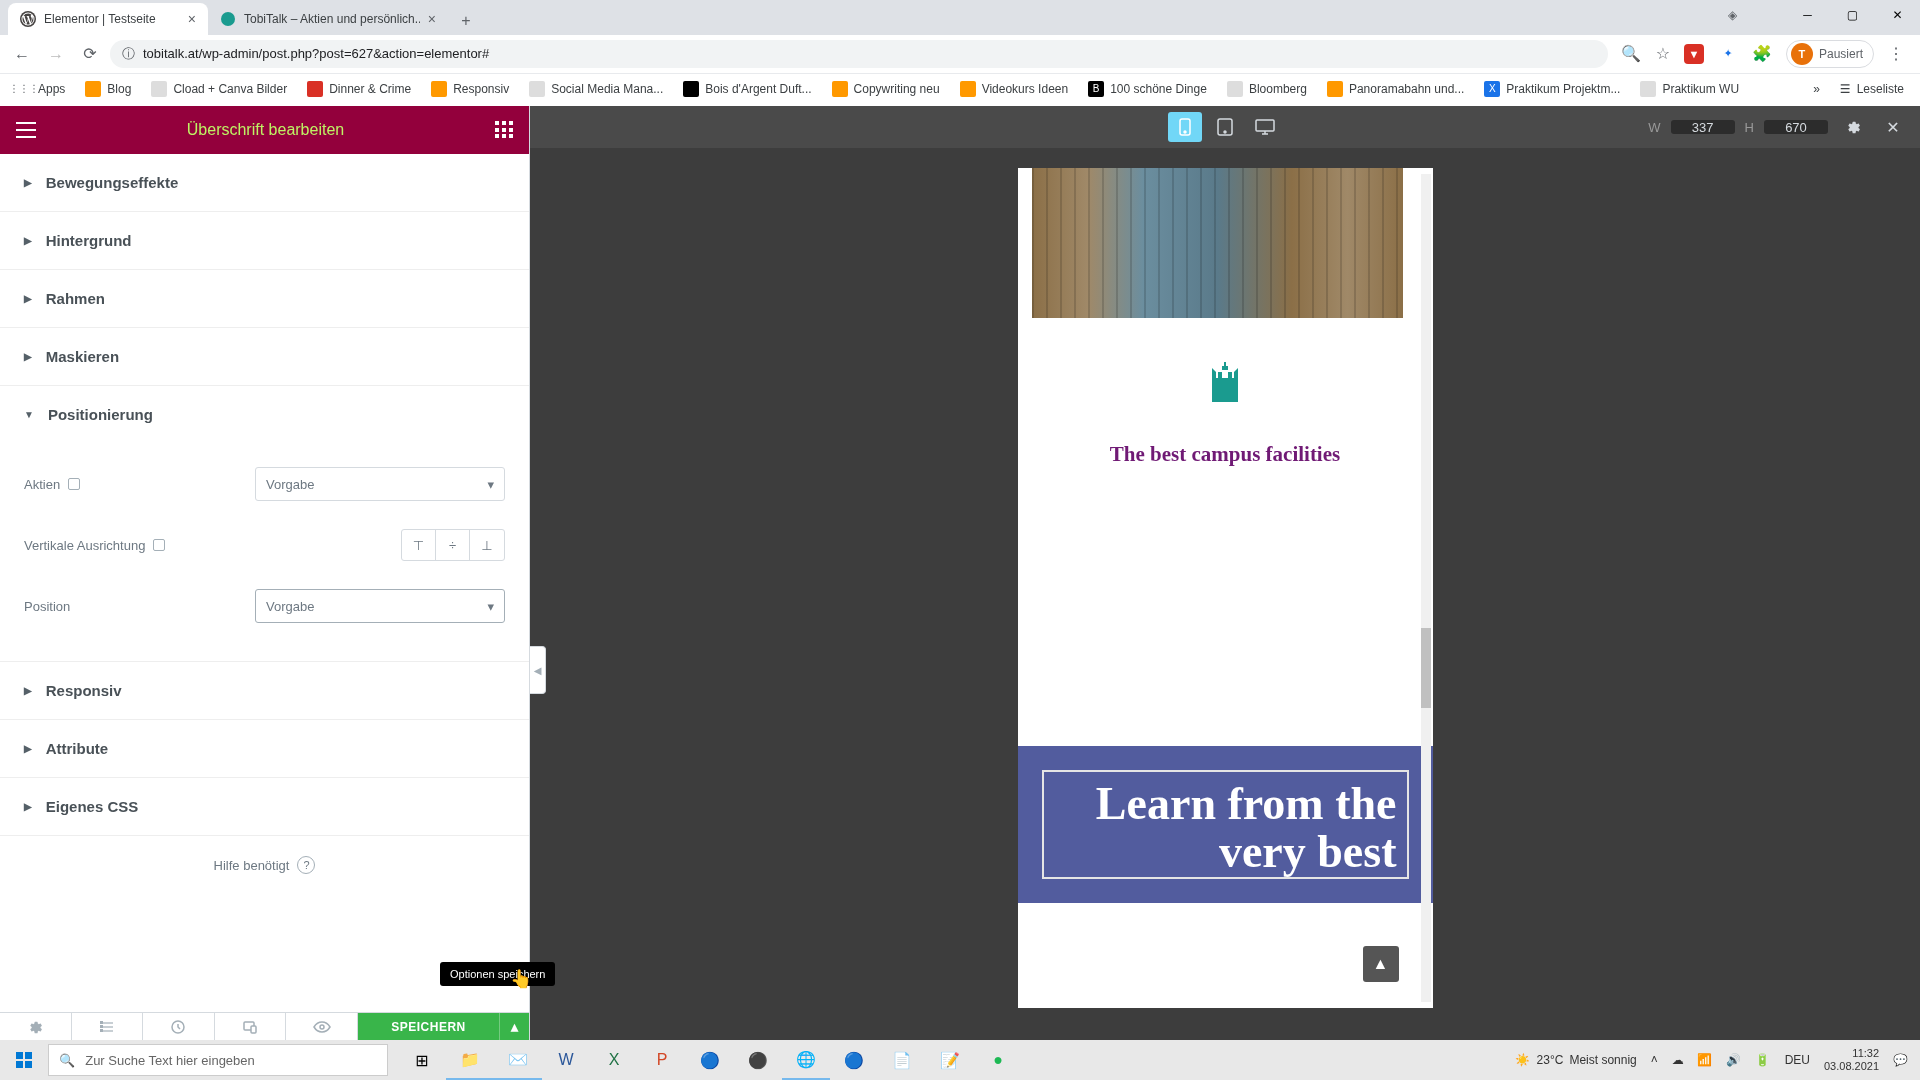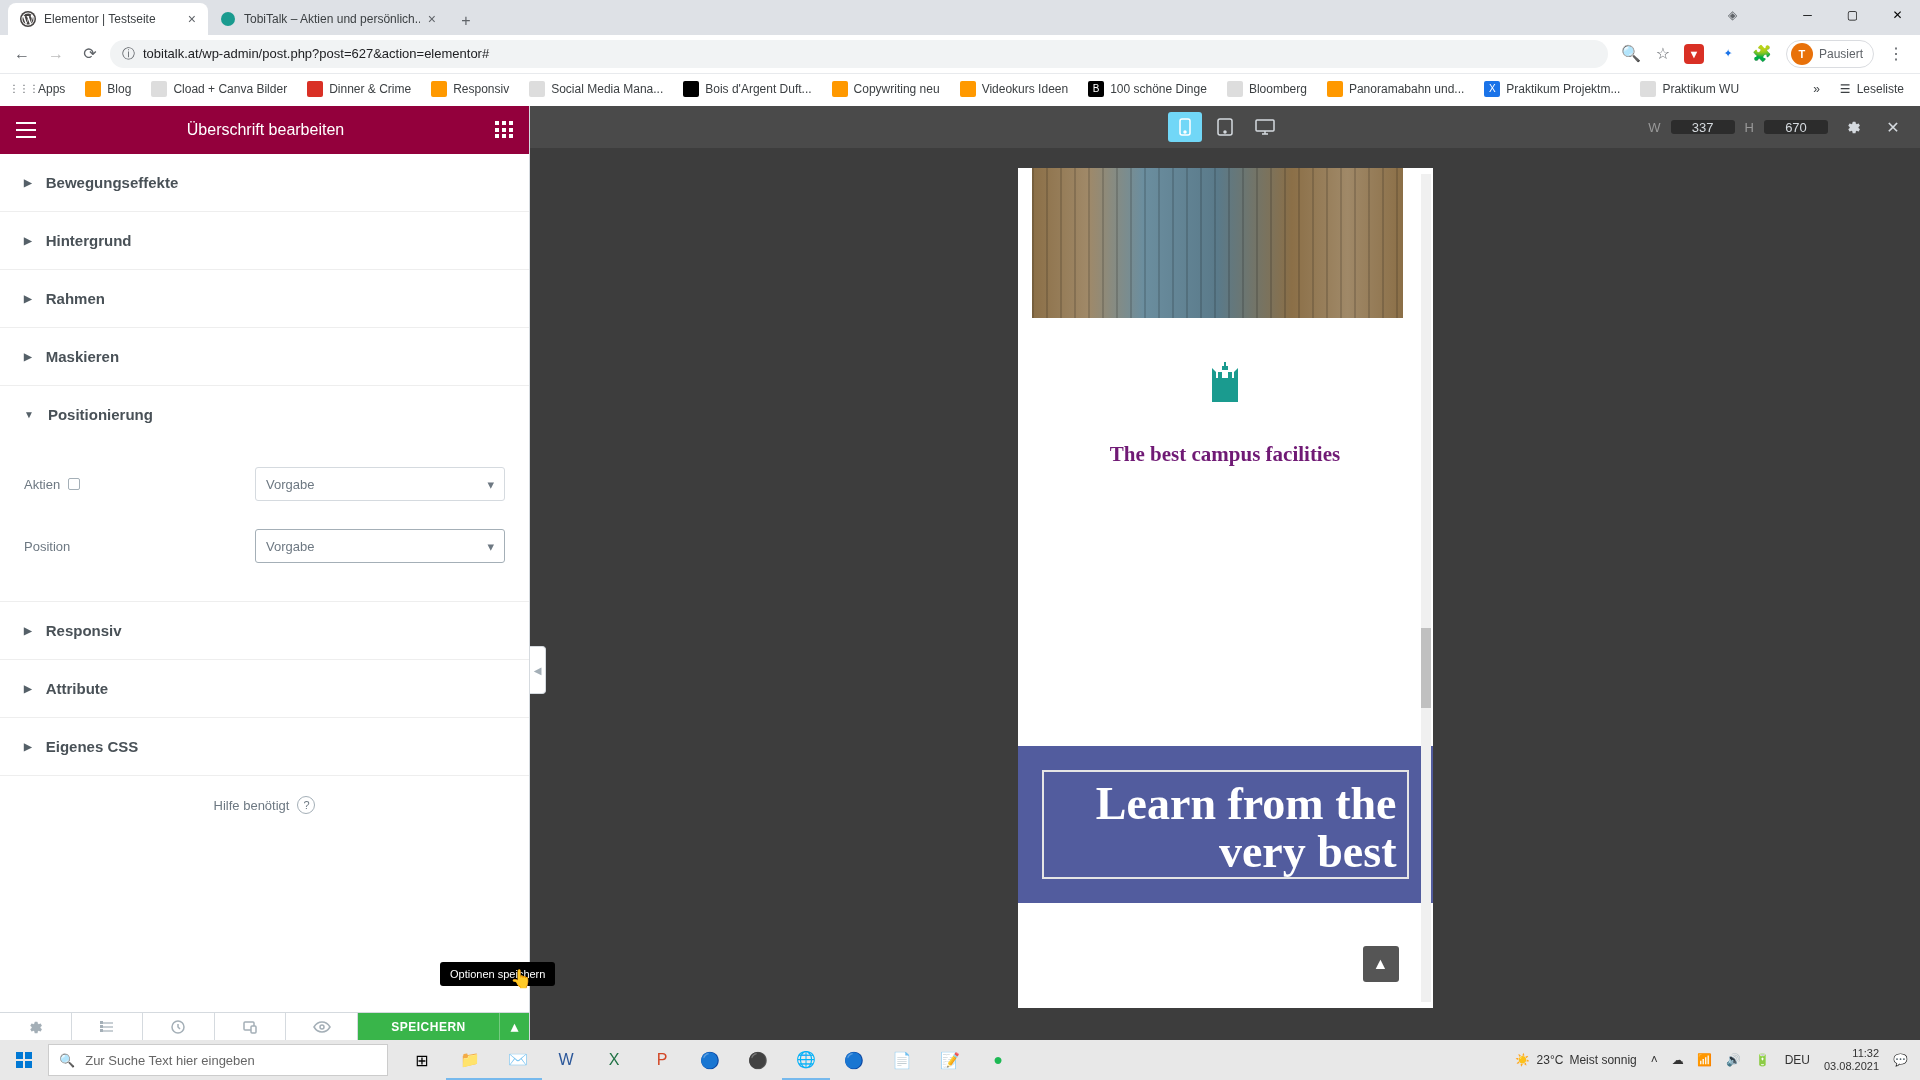--- a/index.html
+++ b/index.html
@@ -27,21 +27,21 @@
 .profile-btn { display: flex; align-items: center; gap: 6px; border: 1px solid #dadce0; border-radius: 16px; padding: 2px 10px 2px 4px; font-size: 12px; color: #5f6368; }
 .profile-avatar { width: 22px; height: 22px; border-radius: 50%; background: #e8710a; color: #fff; display: flex; align-items: center; justify-content: center; font-size: 11px; font-weight: bold; }
 
 .bookmark-bar { height: 32px; background: #fff; border-top: 1px solid #e8eaed; display: flex; align-items: center; padding: 0 8px; gap: 4px; }
 .bookmark { display: flex; align-items: center; gap: 6px; padding: 4px 8px; font-size: 12px; color: #3c4043; border-radius: 4px; }
 .bm-icon { width: 16px; height: 16px; border-radius: 2px; display: flex; align-items: center; justify-content: center; font-size: 10px; color: #fff; }
 
 
 .editor { position: absolute; top: 106px; left: 0; right: 0; bottom: 40px; display: flex; }
 .sidebar { width: 530px; background: #fff; display: flex; flex-direction: column; border-right: 1px solid #d5dadf; }
-.sidebar-header { height: 48px; background: #93003c; color: #ffffff; display: flex; align-items: center; justify-content: space-between; padding: 0 16px; font-size: 16px; }
+.sidebar-header { height: 48px; background: #93003c; color: #bef264; display: flex; align-items: center; justify-content: space-between; padding: 0 16px; font-size: 16px; }
 .hamburger, .grid-icon { width: 20px; height: 16px; display: flex; flex-direction: column; justify-content: space-between; }
 .hamburger span { height: 2px; background: #fff; }
 .grid-icon { flex-direction: row; flex-wrap: wrap; gap: 2px; width: 18px; height: 18px; }
 .grid-icon span { width: 4px; height: 4px; background: #fff; }
 
 .panel-body { flex: 1; overflow-y: auto; padding: 0; }
 .acc-item { border-bottom: 1px solid #eee; }
 .acc-header { padding: 20px 24px; display: flex; align-items: center; gap: 14px; font-size: 15px; font-weight: 600; color: #495157; cursor: pointer; }
 .acc-caret { font-size: 10px; color: #556068; }
 .acc-content { padding: 10px 24px 24px; }
@@ -280,20 +280,31 @@
         <div class="acc-content">
           <div class="control-row">
             <div class="control-label">
                 <span>Aktien</span>
                 <span class="resp-icon"></span>
               </div>
             <div class="select-box">
                 <span>Vorgabe</span>
                 <span>▾</span>
               </div>
+          </div>
+          <div class="control-row">
+            <div class="control-label">
+                <span>Vertikale Ausrichtung</span>
+                <span class="resp-icon"></span>
+              </div>
+            <div class="align-btns">
+              <div class="align-btn">⊤</div>
+              <div class="align-btn">÷</div>
+              <div class="align-btn">⊥</div>
+            </div>
           </div>
           <div class="control-row">
             <div class="control-label">
                 <span>Position</span>
               </div>
             <div class="select-box" style="border-color:#a4afb7">
                 <span>Vorgabe</span>
                 <span>▾</span>
               </div>
           </div>

